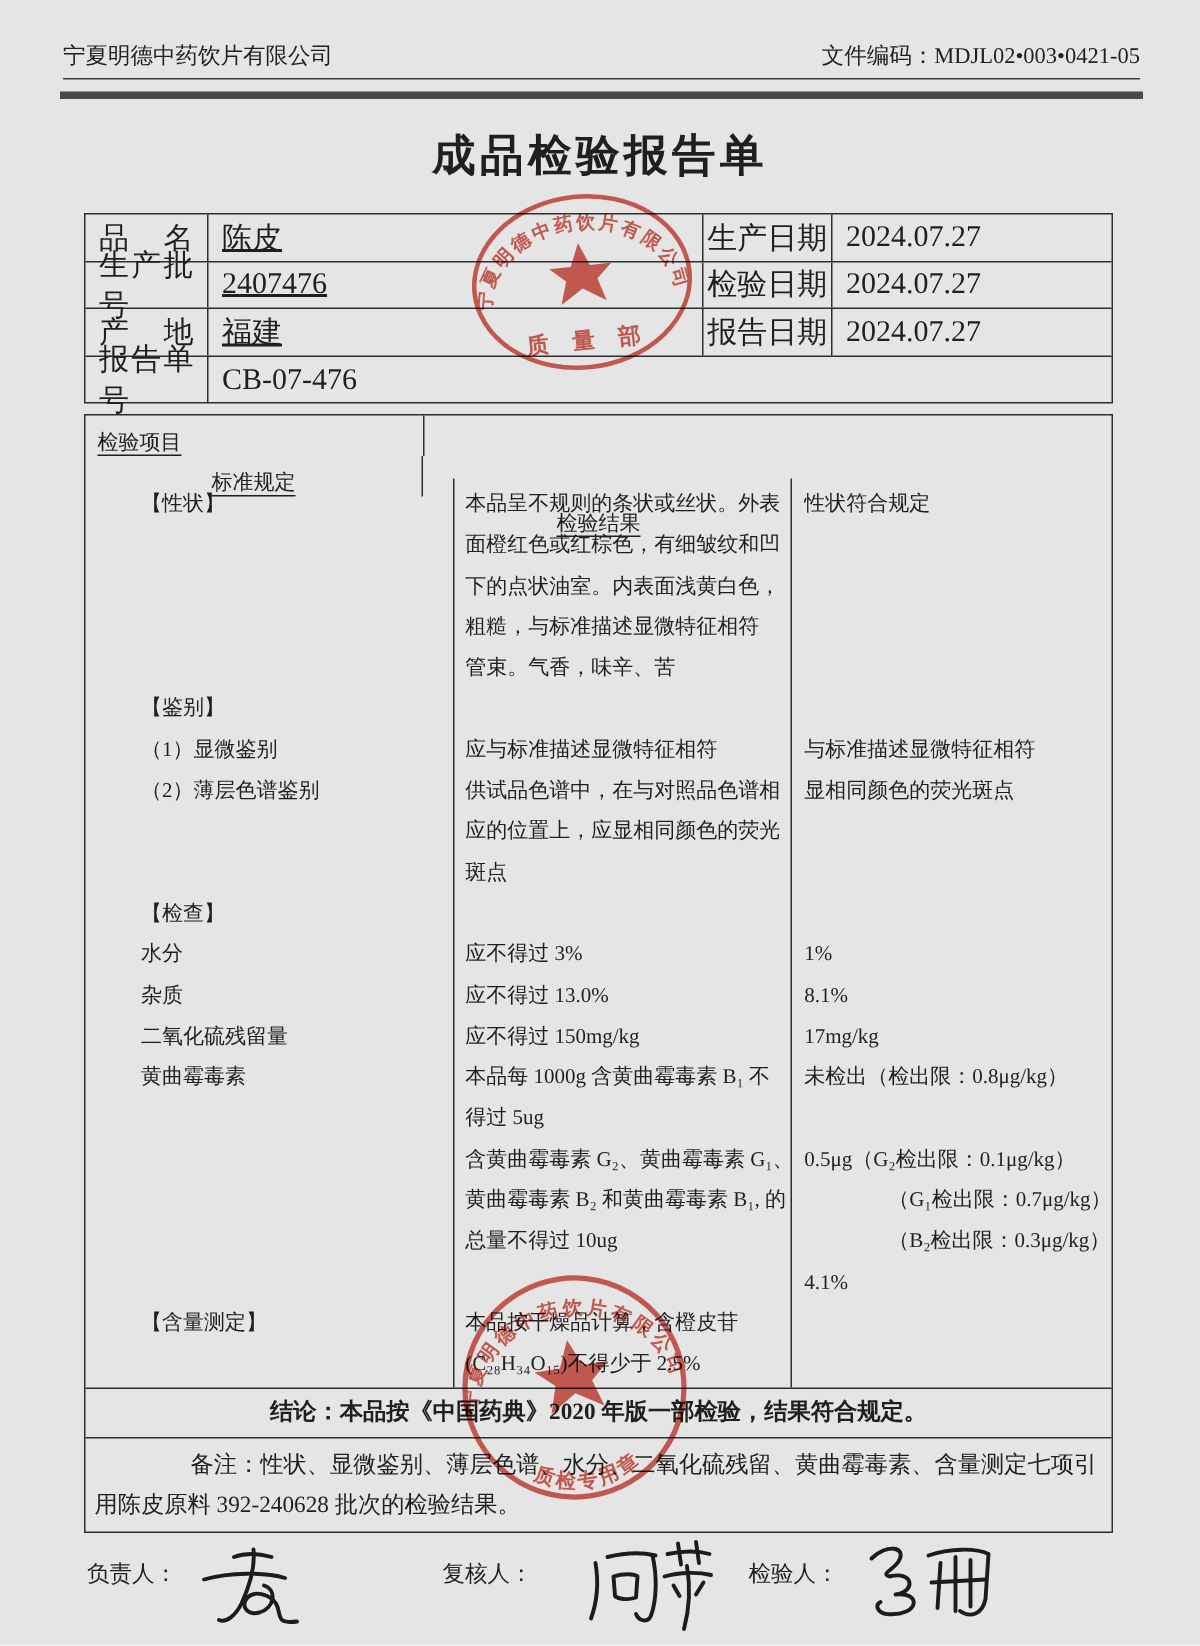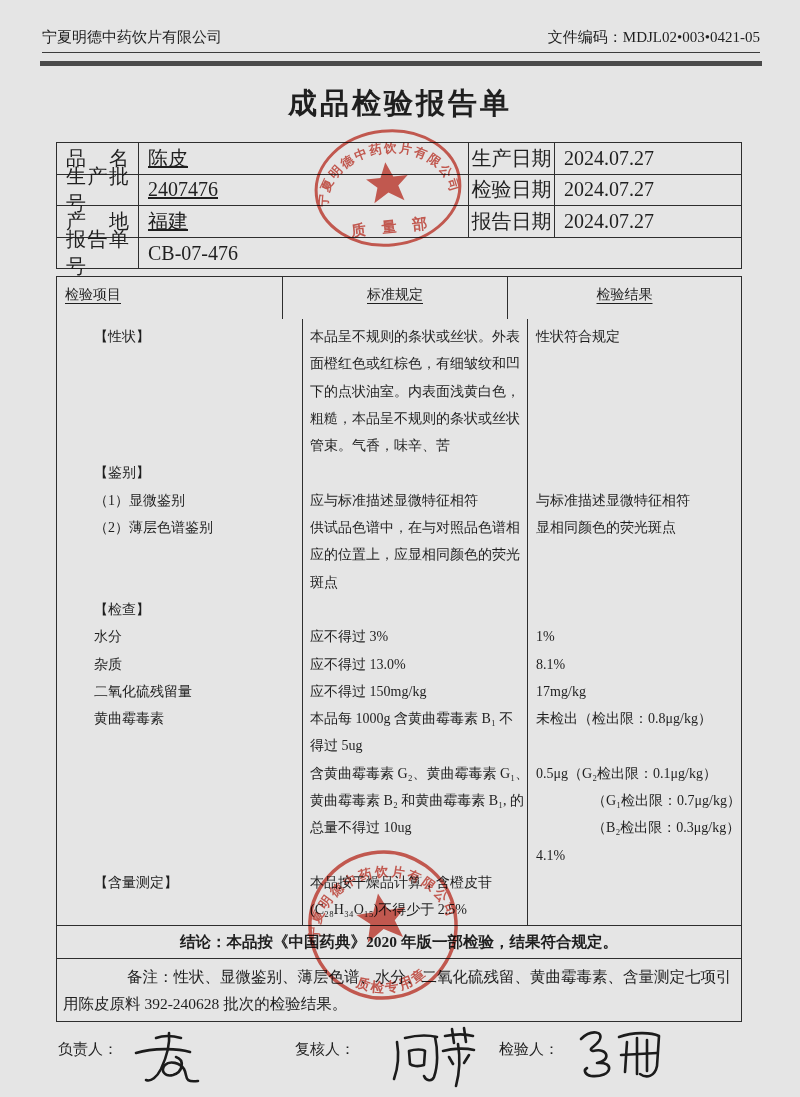--- a/index.html
+++ b/index.html
@@ -25,21 +25,21 @@
   .irow + .irow{border-top:1.2px solid var(--line);}
   .ic{padding:0 9px;box-sizing:border-box;display:flex;align-items:center;}
   .ic-lab{width:82px;border-right:1.2px solid var(--line);}
   .ic-lab span{display:block;width:100%;text-align:justify;text-align-last:justify;}
   .ic-val{width:330px;border-right:1.2px solid var(--line);text-decoration:underline;}
   .ic-lab2{width:86px;border-right:1.2px solid var(--line);justify-content:center;padding:0 2px;}
   .ic-val2{flex:1;}
   .ic-valwide{flex:1;}
   
   .main{position:absolute;left:56px;top:276px;width:686px;border:1.5px solid var(--line);font-size:14px;box-sizing:border-box;}
-  .mhead{display:flex;height:42px;}
+  .mhead{display:flex;height:42px;flex-direction:column;}
   .mh{box-sizing:border-box;padding-top:9px;}
   .mh u{text-decoration:underline;text-underline-offset:4px;}
   .mh1{width:226px;padding-left:8px;border-right:1.2px solid var(--line);}
   .mh2{width:225px;text-align:center;border-right:1.2px solid var(--line);}
   .mh3{flex:1;text-align:center;}
   .mbody{display:flex;height:606px;}
   .mcol{box-sizing:border-box;padding:4px 0 0 8px;}
   .mcol1{width:226px;border-right:1.2px solid var(--line);margin-left:29px;}
   .mcol2{width:225px;border-right:1.2px solid var(--line);padding-left:7px;}
   .mcol3{flex:1;}
@@ -139,21 +139,21 @@
           <div class="bline"></div>
           <div class="bline"></div>
           <div class="bline">【含量测定】</div>
           <div class="bline"></div>
         </div>
       <div class="mcol mcol2">
 
       <div class="bline">本品呈不规则的条状或丝状。外表</div>
           <div class="bline">面橙红色或红棕色，有细皱纹和凹</div>
           <div class="bline">下的点状油室。内表面浅黄白色，</div>
-          <div class="bline">粗糙，本品呈不规则的条状或丝状</div>
+          <div class="bline">粗糙，与标准描述显微特征相符</div>
           <div class="bline">管束。气香，味辛、苦</div>
           <div class="bline"></div>
           <div class="bline">应与标准描述显微特征相符</div>
           <div class="bline">供试品色谱中，在与对照品色谱相</div>
           <div class="bline">应的位置上，应显相同颜色的荧光</div>
           <div class="bline">斑点</div>
           <div class="bline"></div>
           <div class="bline">应不得过 3%</div>
           <div class="bline">应不得过 13.0%</div>
           <div class="bline">应不得过 150mg/kg</div>

